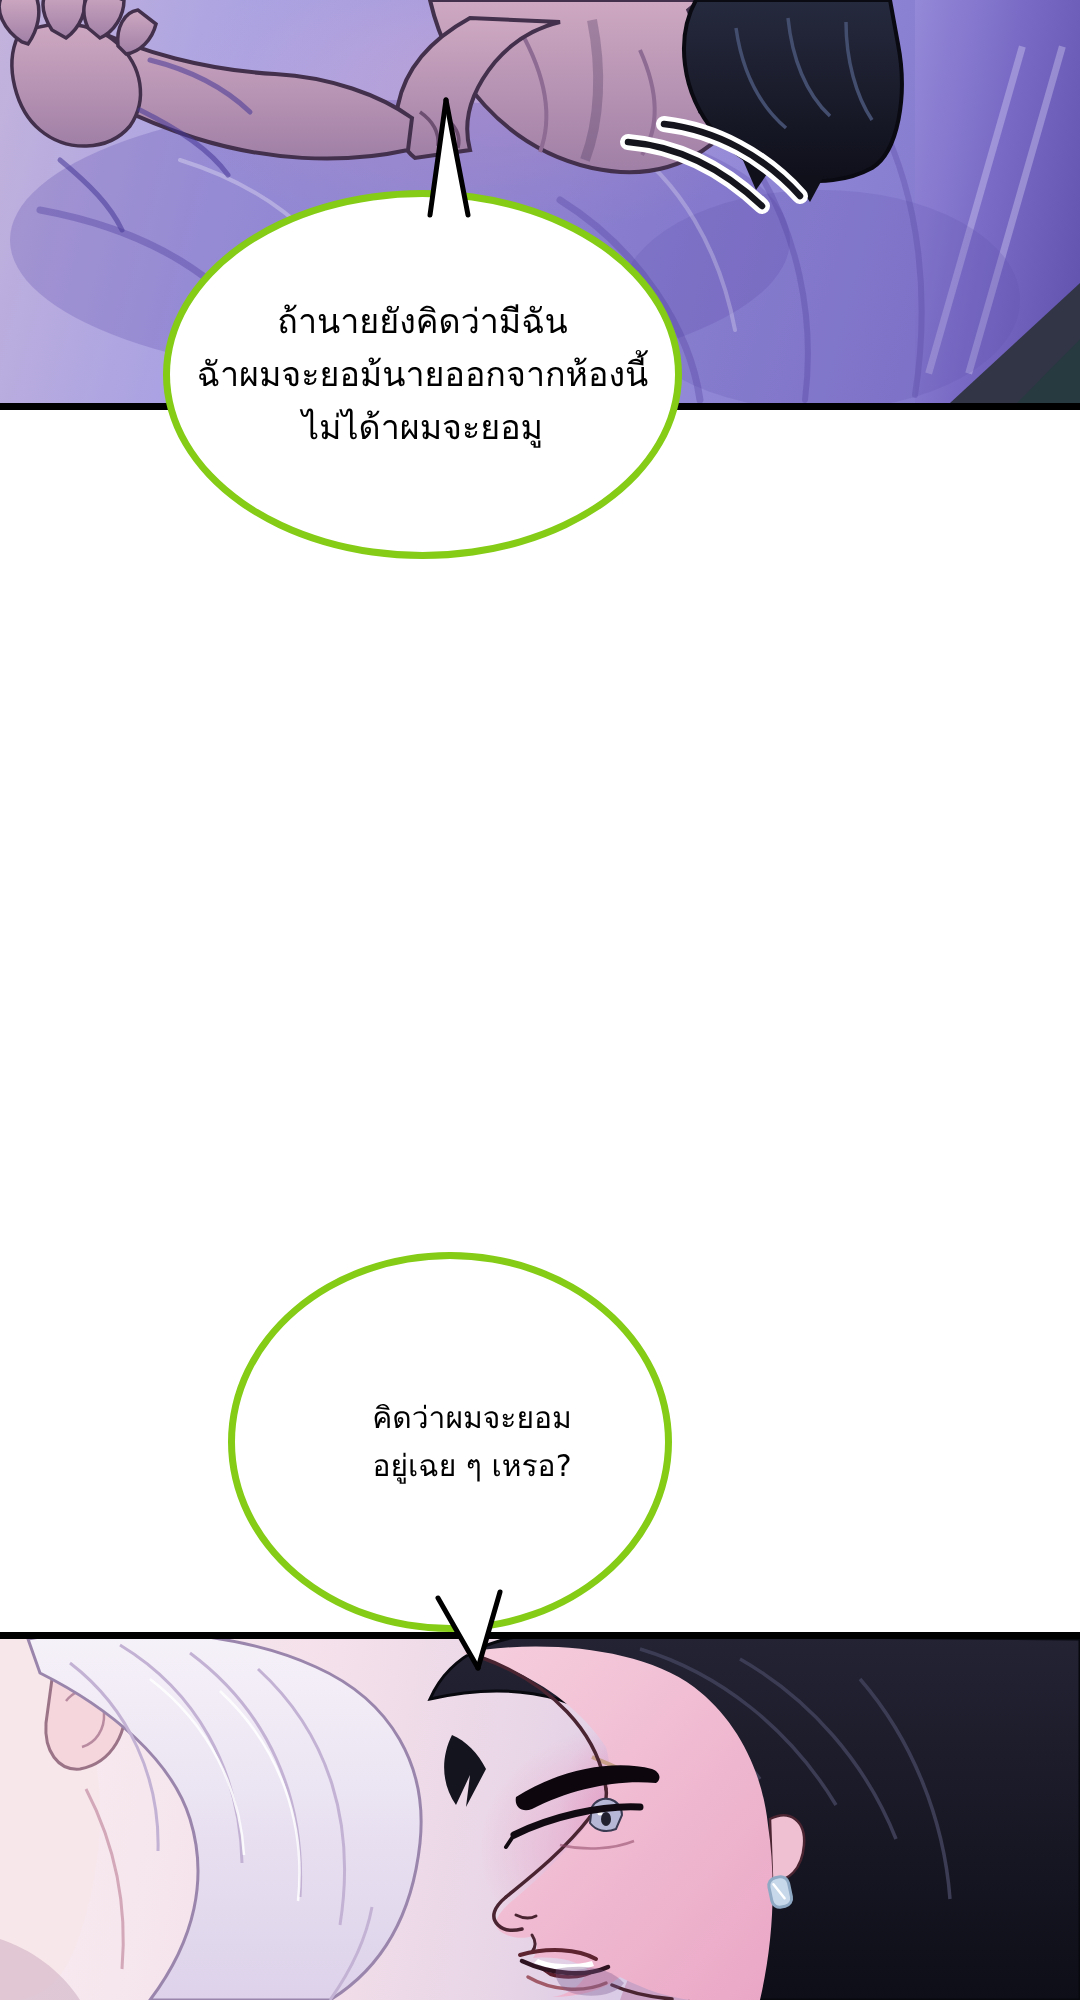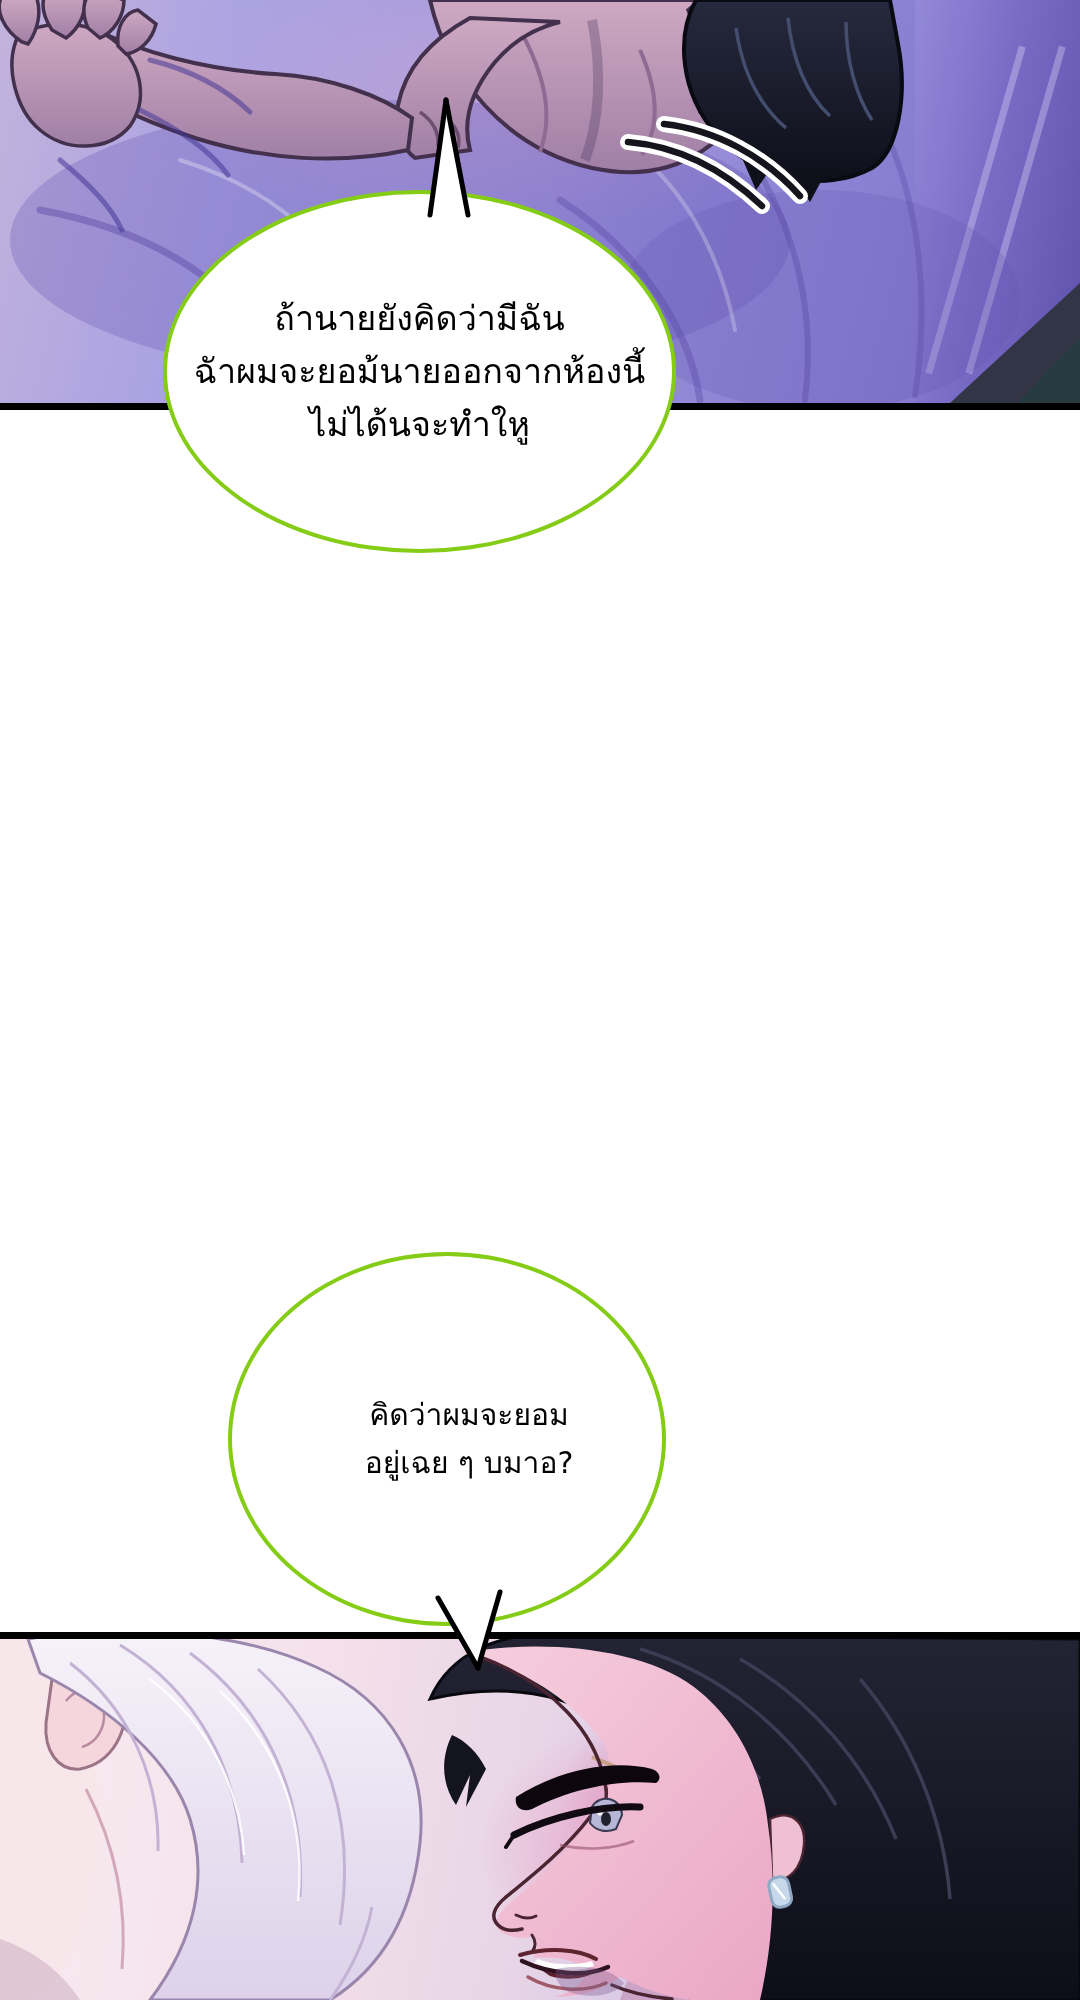--- a/index.html
+++ b/index.html
@@ -25,21 +25,21 @@
   .corner-dark2{right:0;top:328px;width:70px;height:75px;background:#273a40;
     clip-path:polygon(100% 15%,100% 100%,10% 100%);}
   .glow-pink{left:180px;top:-60px;width:620px;height:300px;border-radius:50%;
     background:radial-gradient(closest-side,rgba(228,178,205,.40),rgba(228,178,205,0));}
   
   .blush1{left:480px;top:80px;width:340px;height:260px;border-radius:50%;
     background:radial-gradient(closest-side,rgba(237,120,170,.55),rgba(237,120,170,0));}
   .blush2{left:560px;top:60px;width:260px;height:200px;border-radius:50%;
     background:radial-gradient(closest-side,rgba(230,90,150,.45),rgba(230,90,150,0));}
   
-  .bubble{background:#fff;border:4px solid #84cc16;border-radius:50%;z-index:2;
+  .bubble{background:#fff;border:7px solid #84cc16;border-radius:50%;z-index:2;
     display:flex;flex-direction:column;align-items:center;justify-content:center;
     text-align:center;color:#000;}
   .bubble .line{display:block;white-space:nowrap;}
   .bubble-1{left:163px;top:190px;width:505px;height:355px;font-size:34px;line-height:1.55;}
   .bubble-2{left:228px;top:1252px;width:430px;height:366px;font-size:30px;line-height:1.6;}
   .bubble-2 .inner{transform:translateX(22px);}
   .tail{z-index:3;overflow:visible;}
   .tail-1{left:400px;top:95px;width:100px;height:130px;}
   .tail-2{left:425px;top:1580px;width:90px;height:95px;}
 </style>
@@ -129,32 +129,32 @@
         <path d="M 664,124 C 716,130 764,156 800,196" stroke="#15151d" stroke-width="6.5"></path>
       </g>
     </svg>
   </section>
 
   <div class="abs divider divider-top"></div>
 
   <div class="abs bubble bubble-1">
     <span class="line">ถ้านายยังคิดว่ามีฉัน</span>
     <span class="line">ฉัาผมจะยอม้นายออกจากห้องนี้</span>
-    <span class="line">ไม่ได้นจะทำใหู</span>
+    <span class="line">ไม่ได้าผมจะยอมู</span>
   </div>
   <svg class="abs tail tail-1" viewBox="0 0 100 130">
     <polygon points="30,120 46,5 68,120" fill="#ffffff"></polygon>
     <path d="M 30,120 L 46,5" stroke="#000" stroke-width="5" stroke-linecap="round"></path>
     <path d="M 68,120 L 46,5" stroke="#000" stroke-width="5" stroke-linecap="round"></path>
   </svg>
 
   <div class="abs bubble bubble-2">
     <div class="inner">
       <span class="line">คิดว่าผมจะยอม</span>
-      <span class="line">อยู่เฉย ๆ บมาอ?</span>
+      <span class="line">อยู่เฉย ๆ เหรอ?</span>
     </div>
   </div>
   <svg class="abs tail tail-2" viewBox="0 0 90 95">
     <polygon points="13,18 75,12 53,88" fill="#ffffff"></polygon>
     <path d="M 13,18 L 53,88" stroke="#000" stroke-width="5" stroke-linecap="round"></path>
     <path d="M 75,12 L 53,88" stroke="#000" stroke-width="5" stroke-linecap="round"></path>
   </svg>
 
   <div class="abs divider divider-bottom"></div>
 

